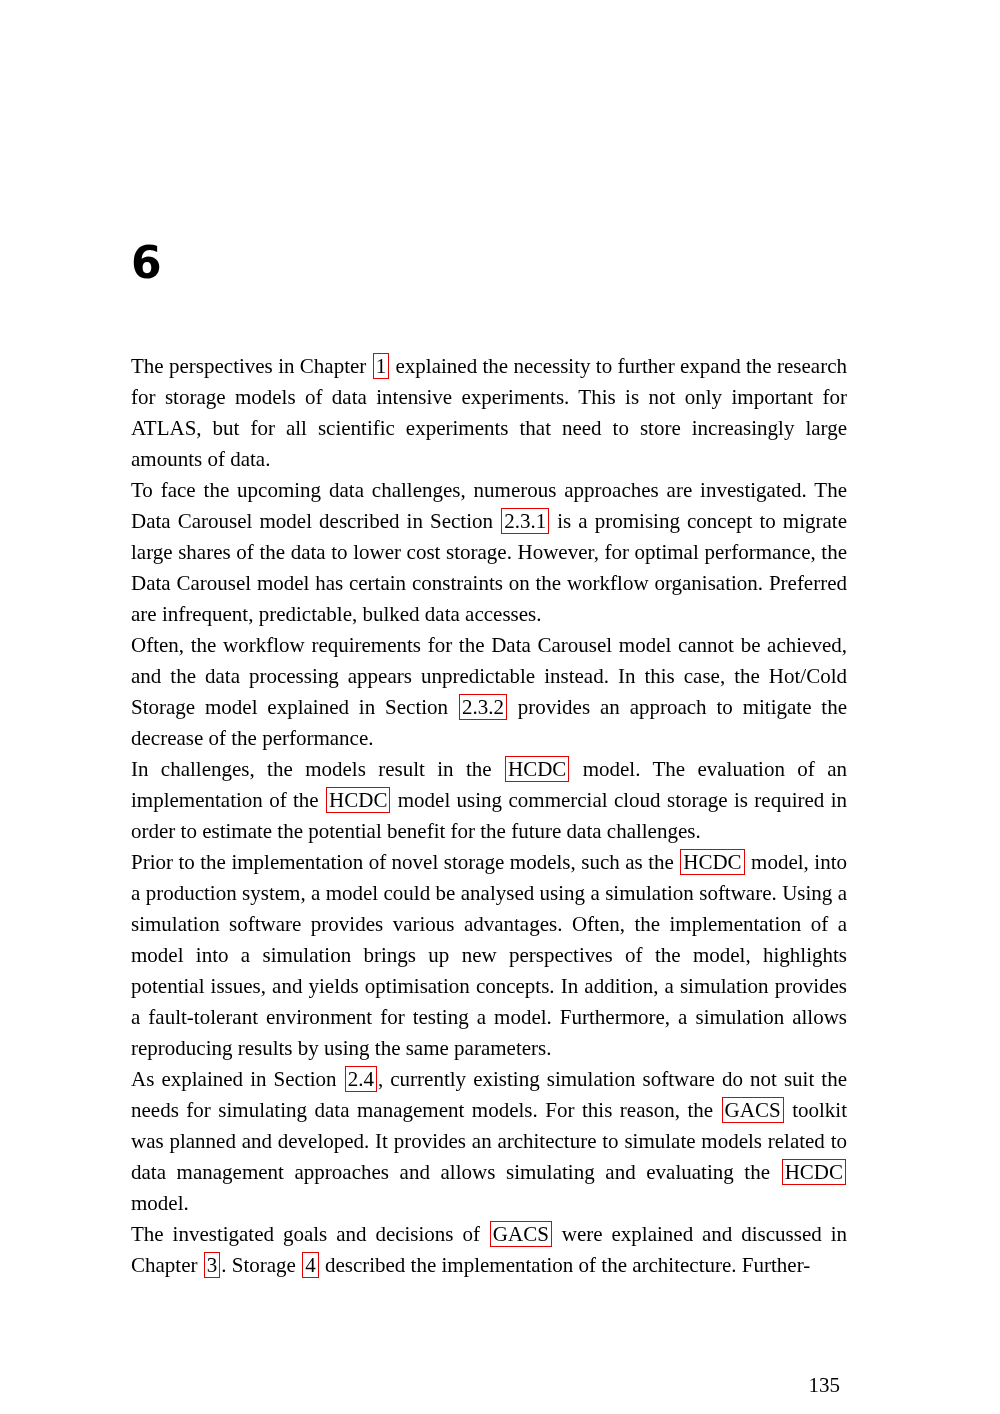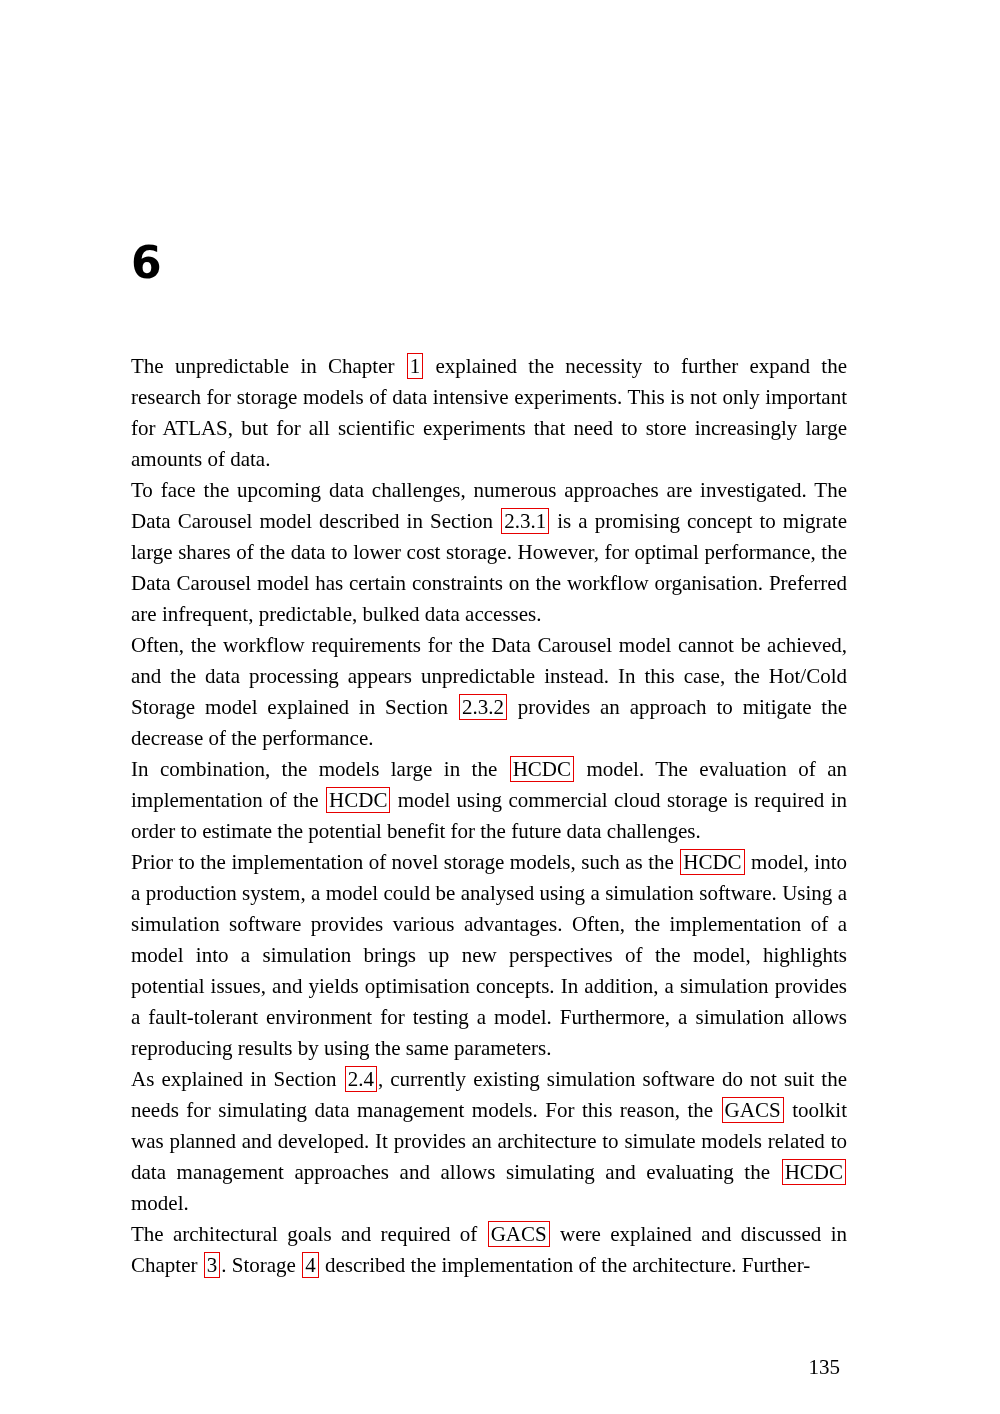--- a/index.html
+++ b/index.html
@@ -42,40 +42,40 @@
     color: #000000;
     text-decoration: none;
     border: 1.5px solid var(--link-border, #e60000);
     padding: 0 2px;
     margin: 0 1px;
     cursor: pointer;
   }
   .page-number {
     position: absolute;
     right: 160px;
-    bottom: 34px;
+    bottom: 16px;
     font-family: "Liberation Serif", "DejaVu Serif", serif;
     font-size: 21px;
     color: #000000;
   }
 </style>
 </head>
 <body>
 
 <div class="page">
 
   <h1 class="chapter-heading">
     <span>6</span>
   </h1>
 
   <div class="content" id="content">
-      <p><span>The unpredictable in Chapter </span><a class="ref-link">1</a><span> explained the necessity to further expand the research for storage models of data intensive experiments. This is not only important for ATLAS, but for all scientific experiments that need to store increasingly large amounts of data.</span></p>
+      <p><span>The perspectives in Chapter </span><a class="ref-link">1</a><span> explained the necessity to further expand the research for storage models of data intensive experiments. This is not only important for ATLAS, but for all scientific experiments that need to store increasingly large amounts of data.</span></p>
       <p><span>To face the upcoming data challenges, numerous approaches are investigated. The Data Carousel model described in Section </span><a class="ref-link">2.3.1</a><span> is a promising concept to migrate large shares of the data to lower cost storage. However, for optimal performance, the Data Carousel model has certain constraints on the workflow organisation. Preferred are infrequent, predictable, bulked data accesses.</span></p>
       <p><span>Often, the workflow requirements for the Data Carousel model cannot be achieved, and the data processing appears unpredictable instead. In this case, the Hot/Cold Storage model explained in Section </span><a class="ref-link">2.3.2</a><span> provides an approach to mitigate the decrease of the performance.</span></p>
-      <p><span>In combination, the models large in the </span><a class="ref-link">HCDC</a><span> model. The evaluation of an implementation of the </span><a class="ref-link">HCDC</a><span> model using commercial cloud storage is required in order to estimate the potential benefit for the future data challenges.</span></p>
+      <p><span>In challenges, the models result in the </span><a class="ref-link">HCDC</a><span> model. The evaluation of an implementation of the </span><a class="ref-link">HCDC</a><span> model using commercial cloud storage is required in order to estimate the potential benefit for the future data challenges.</span></p>
       <p><span>Prior to the implementation of novel storage models, such as the </span><a class="ref-link">HCDC</a><span> model, into a production system, a model could be analysed using a simulation software. Using a simulation software provides various advantages. Often, the implementation of a model into a simulation brings up new perspectives of the model, highlights potential issues, and yields optimisation concepts. In addition, a simulation provides a fault-tolerant environment for testing a model. Furthermore, a simulation allows reproducing results by using the same parameters.</span></p>
       <p><span>As explained in Section </span><a class="ref-link">2.4</a><span>, currently existing simulation software do not suit the needs for simulating data management models. For this reason, the </span><a class="ref-link">GACS</a><span> toolkit was planned and developed. It provides an architecture to simulate models related to data management approaches and allows simulating and evaluating the </span><a class="ref-link">HCDC</a><span> model.</span></p>
-      <p><span>The architectural goals and required of </span><a class="ref-link">GACS</a><span> were explained and discussed in Chapter </span><a class="ref-link">3</a><span>. Storage </span><a class="ref-link">4</a><span> described the implementation of the architecture. Further-</span></p>
+      <p><span>The investigated goals and decisions of </span><a class="ref-link">GACS</a><span> were explained and discussed in Chapter </span><a class="ref-link">3</a><span>. Storage </span><a class="ref-link">4</a><span> described the implementation of the architecture. Further-</span></p>
     </div>
 
   <div class="page-number">135</div>
 
 </div>
 
 </body></html>

